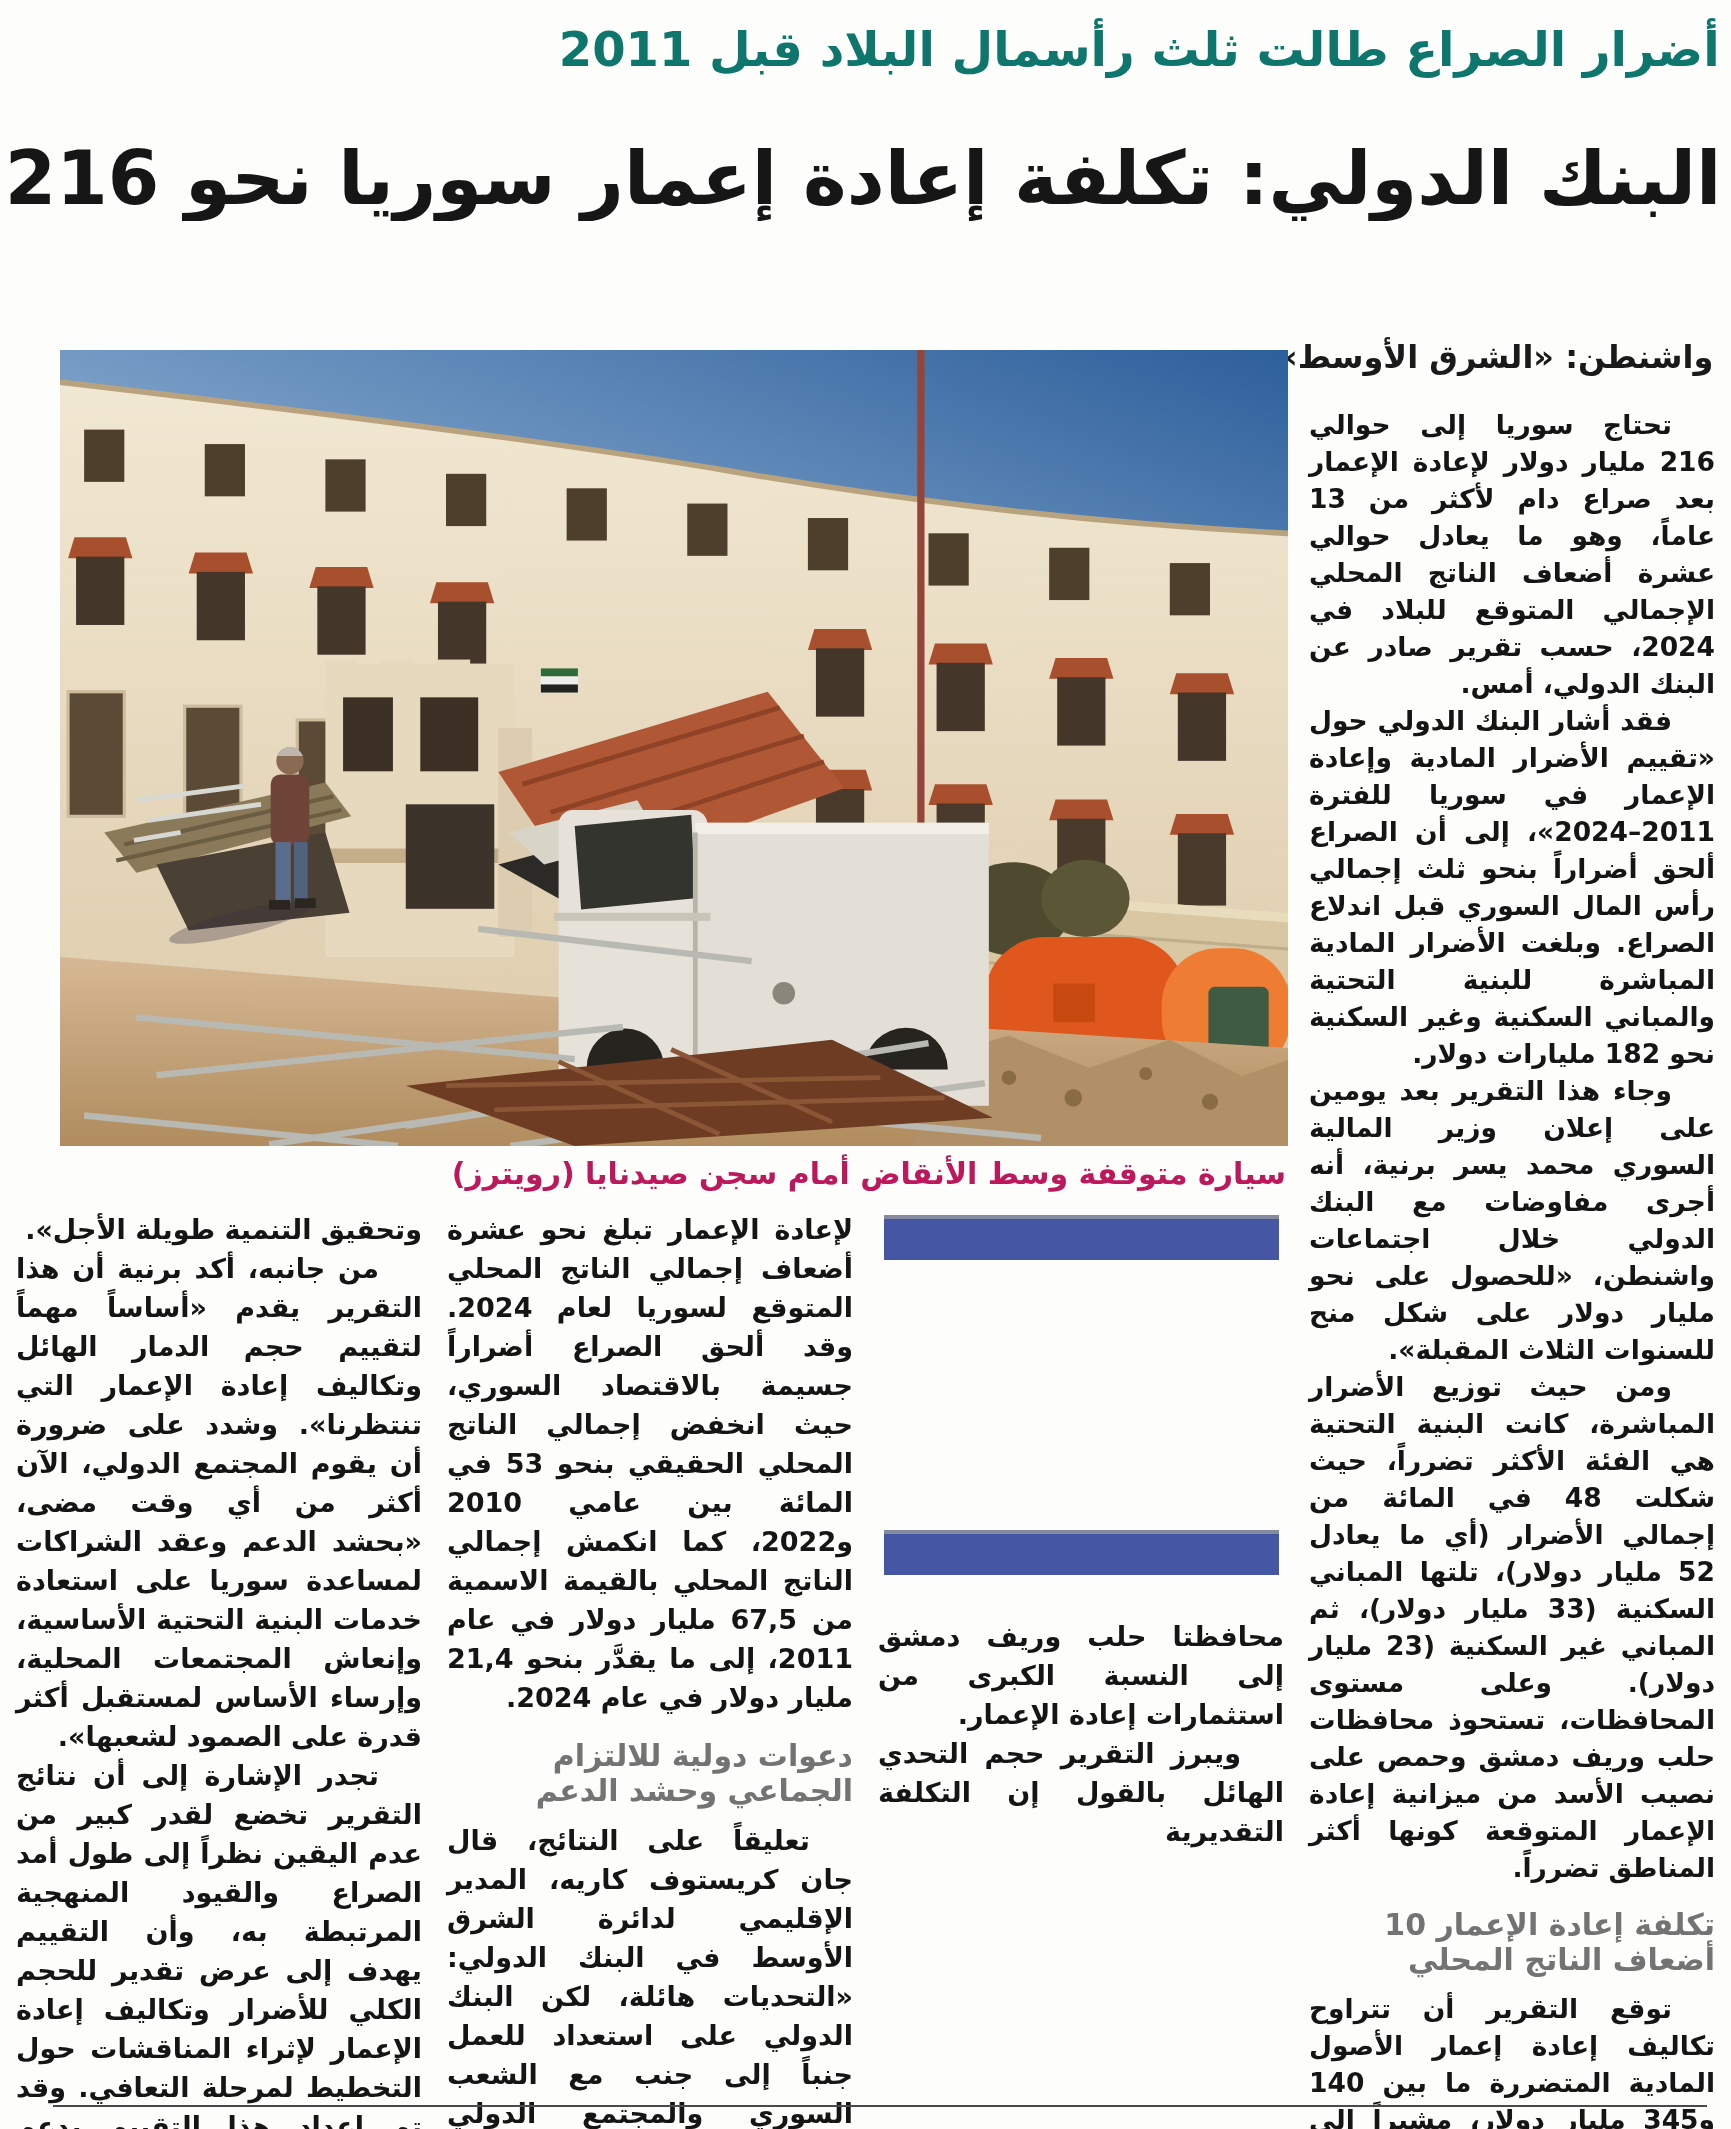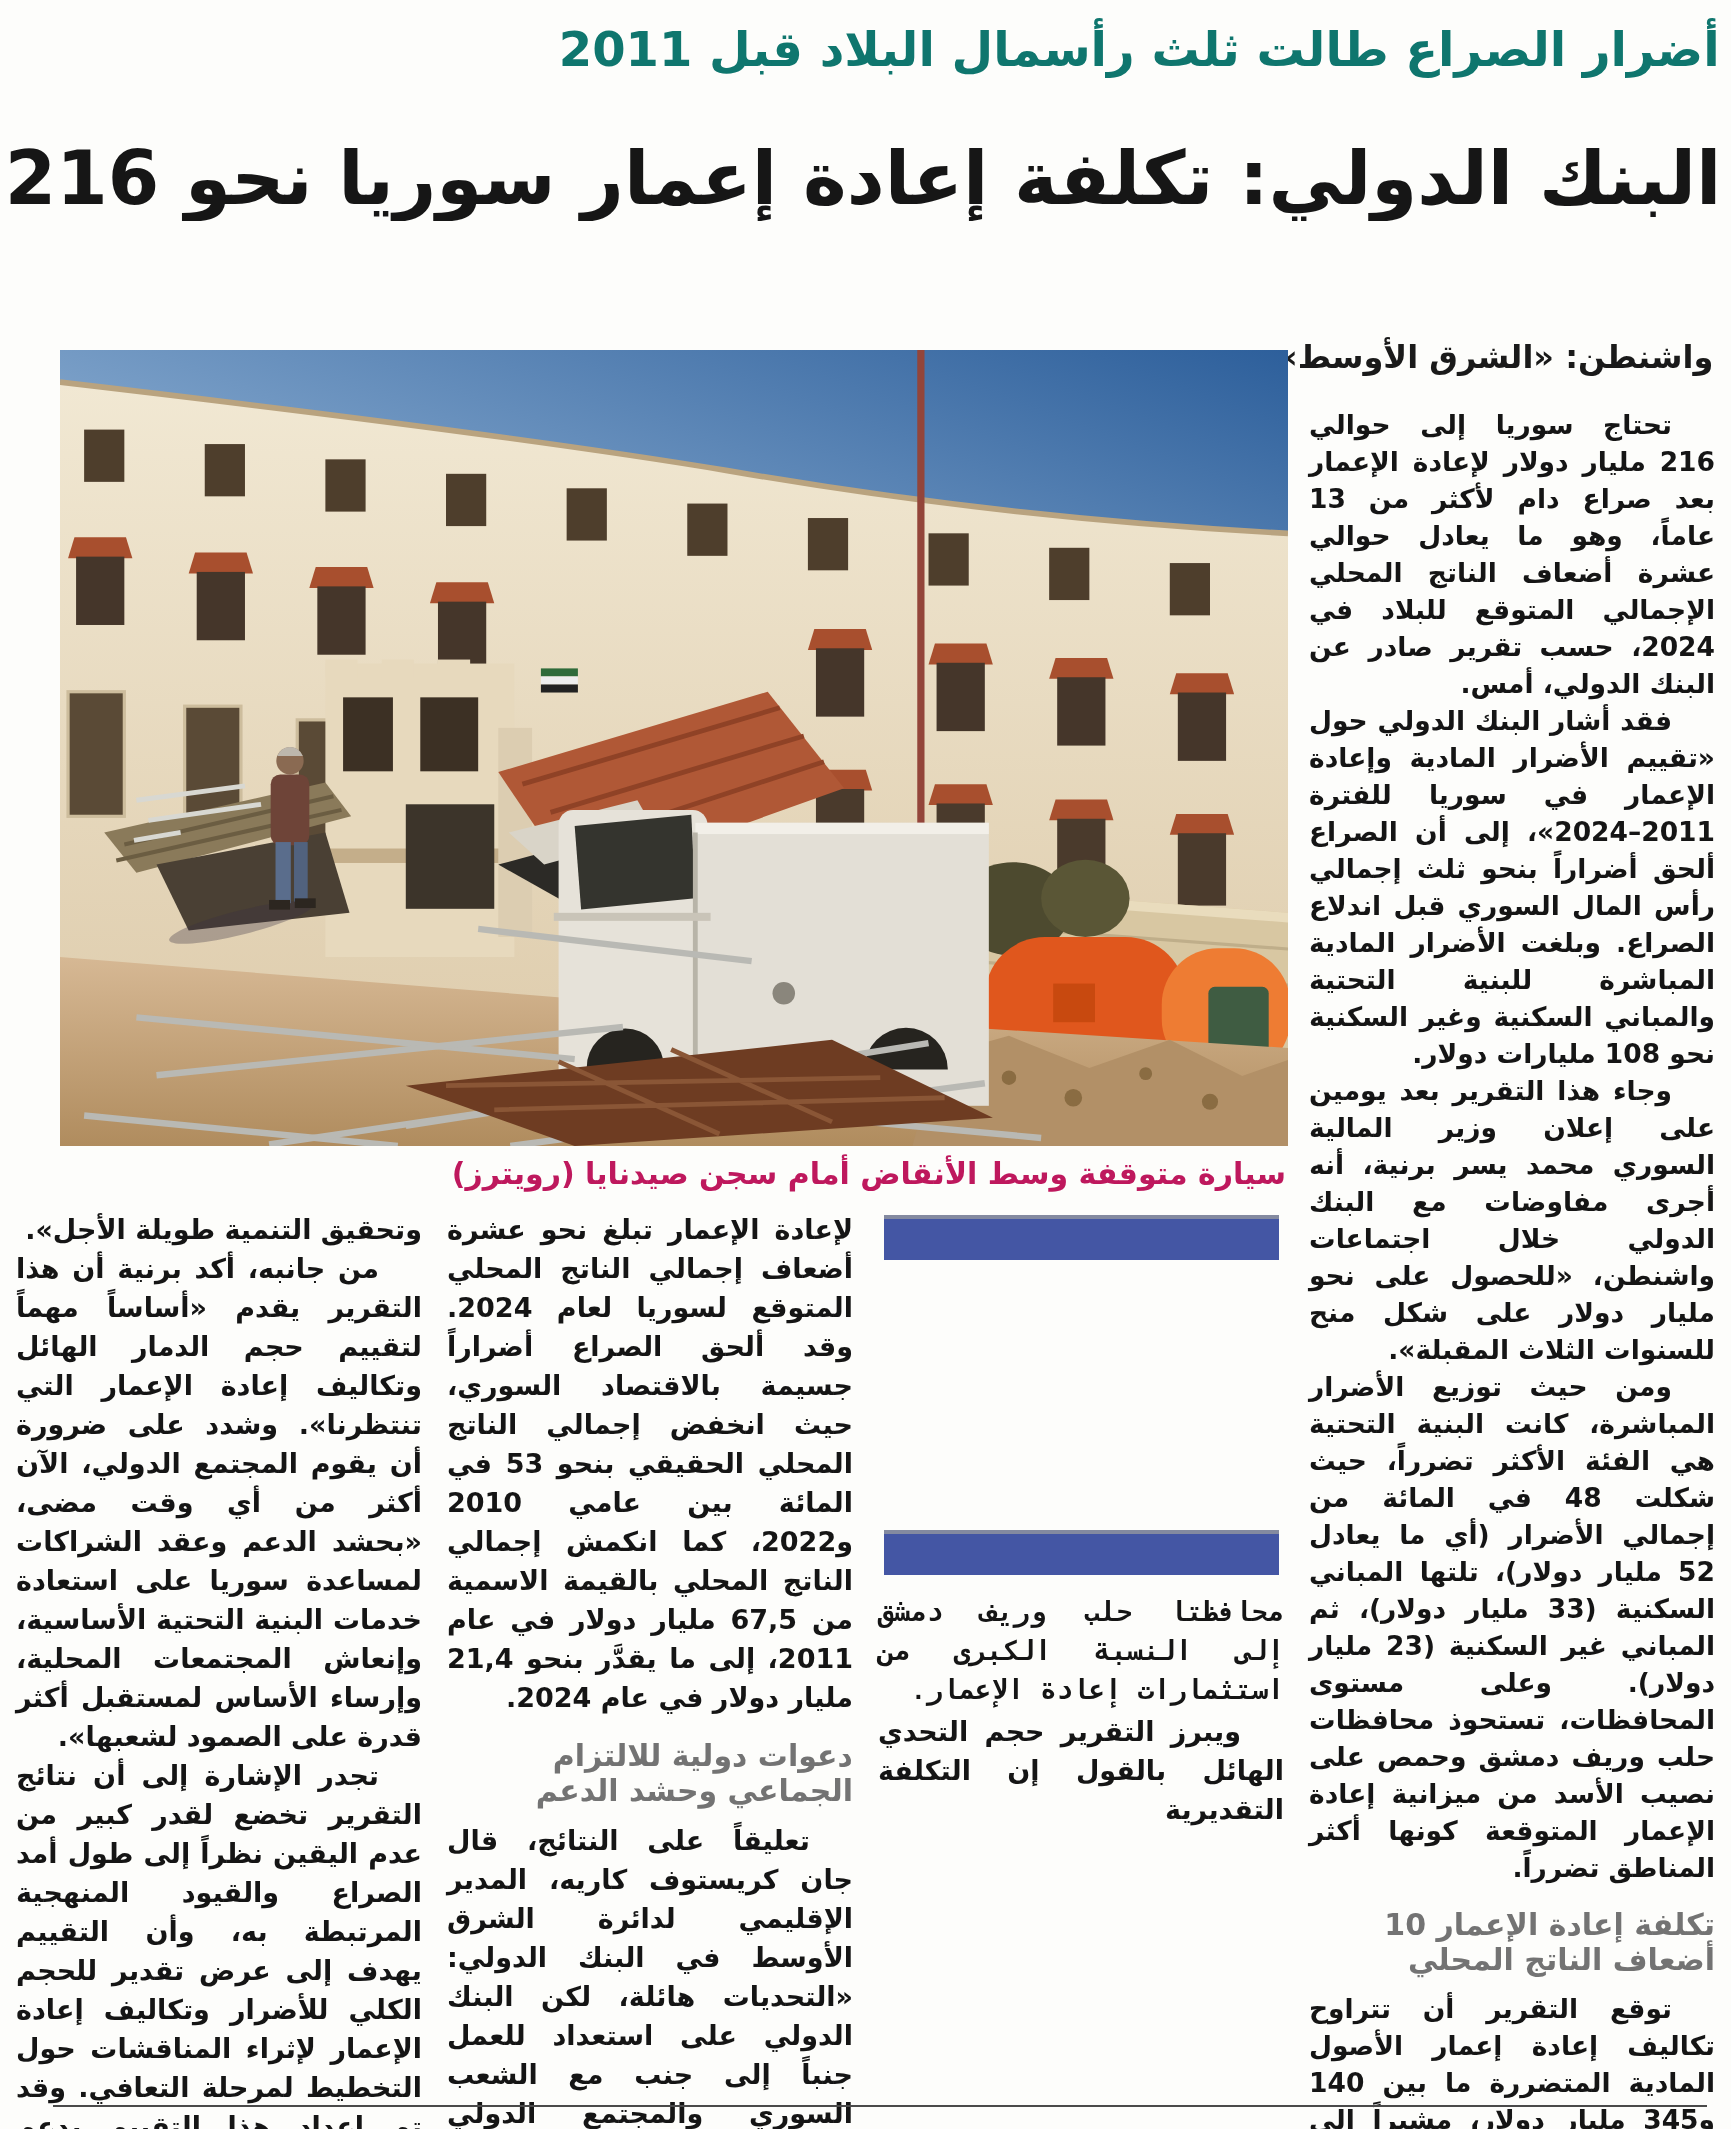--- a/index.html
+++ b/index.html
@@ -57,21 +57,21 @@
     border-top:4px solid #848aa0;
     margin:6.4px 4.8px 0 6.4px;
   }
   .bar.bar-top { margin-top:4.8px; }
   .bar.bar-bottom { margin-top:270px; }
   .pullquote {
     margin:100px 8px 0 8px; padding:0 24px;
     text-align:center; font-size:43px; line-height:64px;
     font-weight:900; color:#0e0e0e; text-indent:0;
   }
-  .after-quote { margin-top:20px;font-family:Liberation Mono, monospace; }
+  .after-quote { margin-top:42px; }
   .bottom-rule {
     position:absolute; top:2105px; left:53px; right:24px;
     height:2.4px; background:#4a4a4a;
   }
 </style>
 </head>
 <body>
 
 <div class="kicker">أضرار الصراع طالت ثلث رأسمال البلاد قبل 2011</div>
 <h1 class="headline">البنك الدولي: تكلفة إعادة إعمار سوريا نحو 216 مليار دولار</h1>
@@ -259,21 +259,21 @@
       <polygon points="430,915 960,858 1160,955 640,990" fill="#6e3c22"></polygon>
       <path d="M480,915 L1020,905 M540,945 L1100,930 M620,885 L820,975 M760,870 L960,960" stroke="#8a5636" stroke-width="6" fill="none"></path>
     </g>
   </svg>
 </div>
 
 <div class="caption">سيارة متوقفة وسط الأنقاض أمام سجن صيدنايا (رويترز)</div>
 
 <div class="col col-1">
   <p>تحتاج سوريا إلى حوالي 216 مليار دولار لإعادة الإعمار بعد صراع دام لأكثر من 13 عاماً، وهو ما يعادل حوالي عشرة أضعاف الناتج المحلي الإجمالي المتوقع للبلاد في 2024، حسب تقرير صادر عن البنك الدولي، أمس.</p>
-  <p>فقد أشار البنك الدولي حول «تقييم الأضرار المادية وإعادة الإعمار في سوريا للفترة 2011–2024»، إلى أن الصراع ألحق أضراراً بنحو ثلث إجمالي رأس المال السوري قبل اندلاع الصراع. وبلغت الأضرار المادية المباشرة للبنية التحتية والمباني السكنية وغير السكنية نحو 108 مليارات دولار.</p>
+  <p>فقد أشار البنك الدولي حول «تقييم الأضرار المادية وإعادة الإعمار في سوريا للفترة 2011–2024»، إلى أن الصراع ألحق أضراراً بنحو ثلث إجمالي رأس المال السوري قبل اندلاع الصراع. وبلغت الأضرار المادية المباشرة للبنية التحتية والمباني السكنية وغير السكنية نحو 182 مليارات دولار.</p>
   <p>وجاء هذا التقرير بعد يومين على إعلان وزير المالية السوري محمد يسر برنية، أنه أجرى مفاوضات مع البنك الدولي خلال اجتماعات واشنطن، «للحصول على نحو مليار دولار على شكل منح للسنوات الثلاث المقبلة».</p>
   <p>ومن حيث توزيع الأضرار المباشرة، كانت البنية التحتية هي الفئة الأكثر تضرراً، حيث شكلت 48 في المائة من إجمالي الأضرار (أي ما يعادل 52 مليار دولار)، تلتها المباني السكنية (33 مليار دولار)، ثم المباني غير السكنية (23 مليار دولار). وعلى مستوى المحافظات، تستحوذ محافظات حلب وريف دمشق وحمص على نصيب الأسد من ميزانية إعادة الإعمار المتوقعة كونها أكثر المناطق تضرراً.</p>
   <h3 class="subhead">تكلفة إعادة الإعمار 10 أضعاف الناتج المحلي</h3>
   <p>توقع التقرير أن تتراوح تكاليف إعادة إعمار الأصول المادية المتضررة ما بين 140 و345 مليار دولار، مشيراً إلى أن أفضل تقدير متحفظ يبلغ 216 مليار دولار. وتتوزع هذه التكلفة المقدرة لتشمل 75 مليار دولار للمباني السكنية، و59 مليار دولار للمنشآت غير السكنية، و82 مليار دولار للبنية التحتية. ومن المتوقع أن تحتاج</p>
 </div>
 
 <div class="col col-2">
   <div class="bar bar-top"></div>
   <div class="bar bar-bottom"></div>
   <p class="noindent after-quote">محافظتا حلب وريف دمشق إلى النسبة الكبرى من استثمارات إعادة الإعمار.</p>

